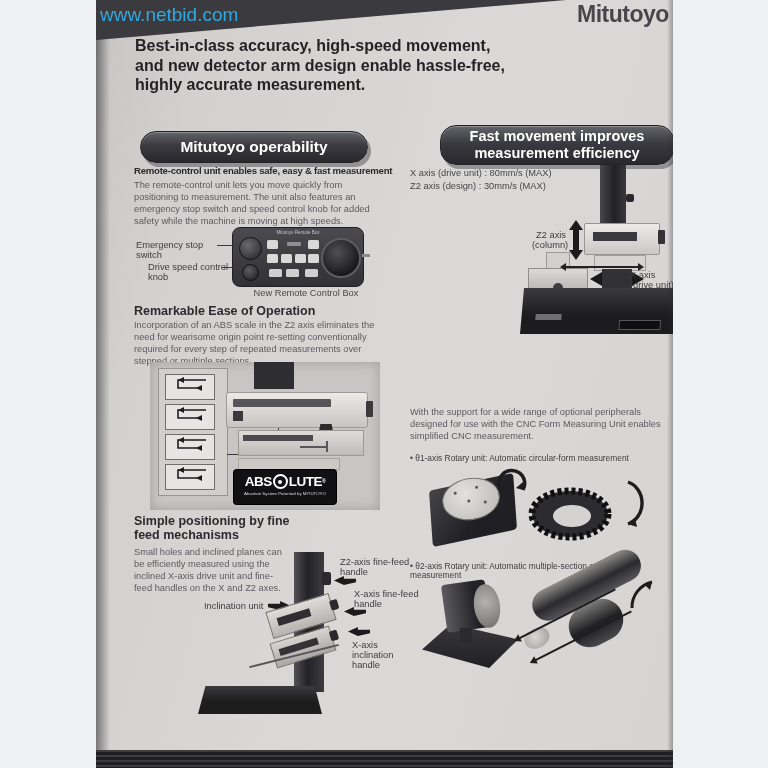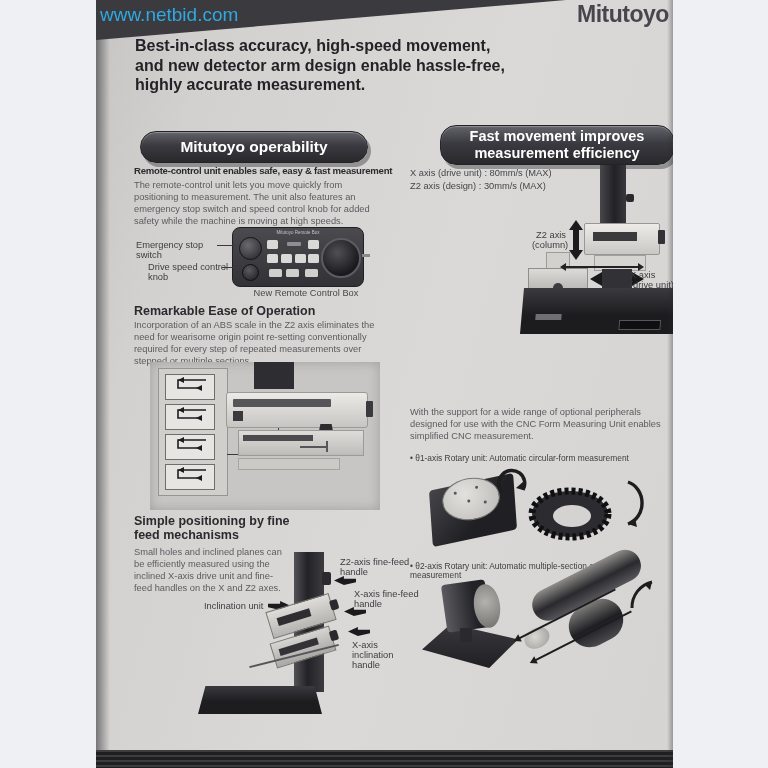--- a/index.html
+++ b/index.html
@@ -120,20 +120,31 @@
       <div style="position:absolute;left:6px;top:18px;width:10px;height:10px;background:#3a3a3e;"></div>
       <div style="position:absolute;right:-6px;top:8px;width:7px;height:16px;background:#3a3a3e;border-radius:1px;"></div>
     </div>
     <div style="position:absolute;left:168px;top:62px;width:16px;height:12px;background:#2c2c30;clip-path:polygon(15% 0,85% 0,100% 100%,0 100%);"></div>
     <div style="position:absolute;left:88px;top:68px;width:124px;height:24px;background:linear-gradient(180deg,#dddcd9,#bdbcb9);border:1px solid #9b9a96;">
       <div style="position:absolute;left:4px;top:4px;width:70px;height:6px;background:#4a4a4f;"></div>
     </div>
     <div class="line" style="left:150px;top:84px;width:26px;height:1.5px;background:#55555a;"></div>
     <div class="line" style="left:176px;top:79px;width:1.5px;height:11px;background:#55555a;"></div>
     <div style="position:absolute;left:88px;top:96px;width:100px;height:10px;background:#cbcac7;border:1px solid #a5a4a0;"></div>
+    <div style="position:absolute;left:84px;top:108px;width:102px;height:34px;background:#111114;border-radius:3px;color:#fff;text-align:center;box-shadow:0 0 0 1px #000;">
+      <div style="margin-top:4px;font-weight:bold;font-size:13.5px;letter-spacing:-0.5px;display:flex;align-items:center;justify-content:center;line-height:1;">
+        <span>ABS</span>
+        <span style="display:inline-block;width:11px;height:11px;border-radius:50%;border:2.2px solid #fff;margin:0 1px;position:relative;">
+          <span style="position:absolute;left:50%;top:50%;width:4px;height:4px;margin:-2px;border-radius:50%;background:#fff;"></span>
+        </span>
+        <span>LUTE</span>
+        <sup style="font-size:5px;">®</sup>
+      </div>
+      <div style="font-size:4.4px;color:#d8d8d8;margin-top:2px;">Absolute System Patented by MITUTOYO</div>
+    </div>
   </div>
 
   <div class="h2 pre" style="left:38px;top:514px;">Simple positioning by fine
 feed mechanisms</div>
   <div class="body" style="left:38px;top:546px;width:152px;">Small holes and inclined planes can be efficiently measured using the inclined X-axis drive unit and fine-feed handles on the X and Z2 axes.</div>
 
   <div style="position:absolute;left:198px;top:552px;width:30px;height:140px;background:linear-gradient(90deg,#515156,#232327 45%,#3c3c40);"></div>
   <div style="position:absolute;left:226px;top:572px;width:9px;height:13px;background:#2a2a2e;border-radius:2px;"></div>
   <div class="lbl pre" style="left:244px;top:557px;">Z2-axis fine-feed
 handle</div>

